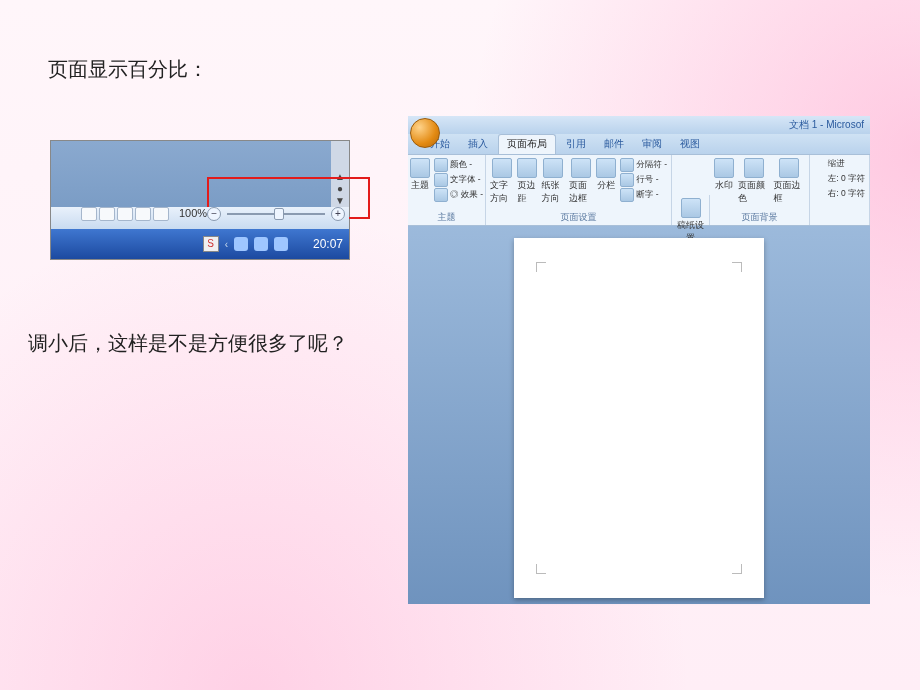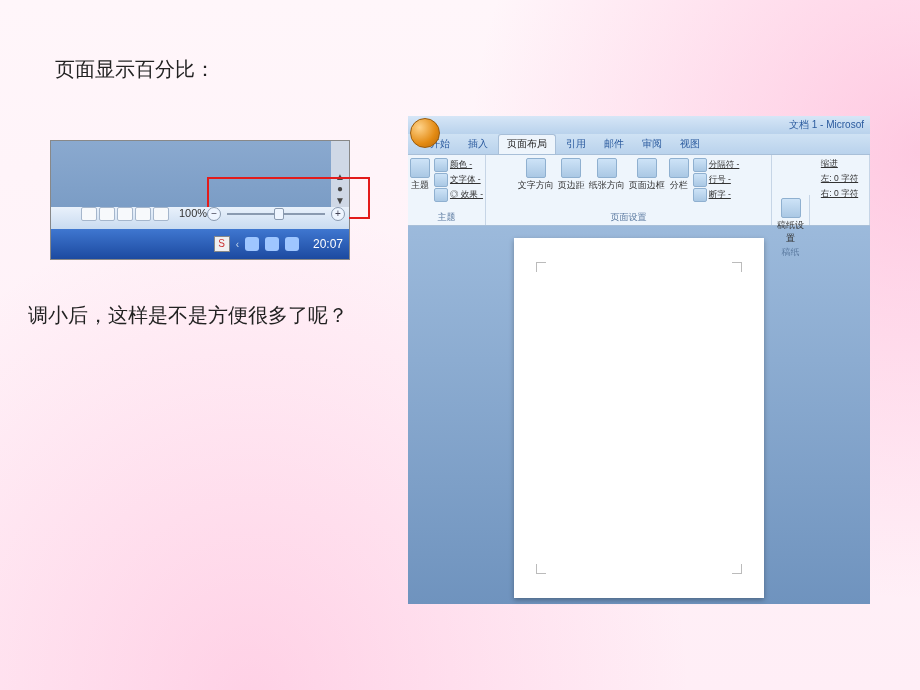--- a/index.html
+++ b/index.html
@@ -18,22 +18,22 @@
       radial-gradient(800px 900px at 250px 700px, rgba(255,120,180,.25) 0%, rgba(255,120,180,0) 55%),
       radial-gradient(900px 900px at 920px 150px, rgba(255,120,180,.35) 0%, rgba(255,120,180,0) 50%),
       linear-gradient(180deg, #fff6fa 0%, #ffeef6 100%);
   }
   .text-block {
     position: absolute;
     font-size: 20px;
     line-height: 1.5;
     color: #222;
   }
-  .t1 { left: 55px; top: 54px; width: 640px; }
-  .t2 { left: 28px; top: 300px; width: 350px; }
+  .t1 { left: 48px; top: 54px; width: 640px; }
+  .t2 { left: 28px; top: 328px; width: 350px; }
 
   
   .shot1 {
     position: absolute;
     left: 50px; top: 140px;
     width: 300px; height: 120px;
     background: linear-gradient(#8aa9cf, #6f93be);
     border: 1px solid #888;
   }
   .shot1 .scroll-col {
@@ -66,21 +66,21 @@
   .zoom-btn { width: 14px; height: 14px; border: 1px solid #8a9ab0; border-radius: 50%; background: #eef5ff; text-align: center; line-height: 12px; font-size: 10px; color: #445; }
   .taskbar {
     position: absolute; left: 0; right: 0; bottom: 0; height: 30px;
     background: linear-gradient(#3f77d0, #1c4aa0);
     display: flex; align-items: center; justify-content: flex-end;
     gap: 8px; padding-right: 6px;
   }
   .tray { display: flex; align-items: center; gap: 6px; }
   .tray-s { width: 16px; height: 16px; background: #f0f0f0; border: 1px solid #888; font-size: 10px; line-height: 14px; text-align: center; color: #c33; }
   .tray-ic { width: 14px; height: 14px; background: #9ec6ff; border-radius: 3px; }
-  .tray-clock { color: #fff; font-size: 12px; margin-left: 8px; }
+  .tray-clock { color: #fff; font-size: 12px; margin-left: 19px; }
 
   
   .shot2 {
     position: absolute;
     left: 408px; top: 116px;
     width: 462px; height: 488px;
     background: linear-gradient(#a9c5e4, #6f93be);
     display: flex; flex-direction: column;
     font-size: 10px; color: #333;
   }
@@ -118,21 +118,21 @@
   }
   .rgrp .row { display: flex; gap: 4px; align-items: flex-start; }
   .rlabel { font-size: 9px; color: #5b7aa0; text-align: center; padding-top: 1px; }
   .rbtn {
     display: flex; flex-direction: column; align-items: center; gap: 1px;
     font-size: 9px; color: #333; cursor: default;
   }
   .ric { width: 20px; height: 20px; background: linear-gradient(#cde3f7,#aac8e4); border: 1px solid #8fb0d0; border-radius: 2px; }
   .ric.sm { width: 14px; height: 14px; }
   .mini { display: flex; flex-direction: column; gap: 1px; font-size: 8.5px; color: #333; }
-  .mini div { display: flex; align-items: center; gap: 2px; white-space: nowrap; text-decoration: underline; }
+  .mini div { display: flex; align-items: center; gap: 2px; white-space: nowrap; }
   .page-area {
     flex: 1; display: flex; justify-content: center; padding-top: 12px;
   }
   .page {
     width: 250px; height: 360px;
     background: #fff;
     box-shadow: 0 2px 5px rgba(0,0,0,.3);
     position: relative;
   }
   .page .m { position: absolute; width: 10px; height: 10px; }
@@ -272,22 +272,39 @@
     </div>
 
     <div class="rgrp" style="width:38px;margin-top:40px;">
       <div class="rbtn">
           <div class="ric"></div>
           <span style="text-align:center;">稿纸设置</span>
         </div>
       <div class="rlabel">稿纸</div>
     </div>
 
-
-    <div class="rgrp" style="width:60px;">
+    <div class="rgrp" style="width:100px;">
+      <div class="row">
+        <div class="rbtn">
+            <div class="ric"></div>
+            <span>水印</span>
+          </div>
+        <div class="rbtn">
+            <div class="ric"></div>
+            <span>页面颜色</span>
+          </div>
+        <div class="rbtn">
+            <div class="ric"></div>
+            <span>页面边框</span>
+          </div>
+      </div>
+      <div class="rlabel">页面背景</div>
+    </div>
+
+    <div class="rgrp" style="width:60px;align-items:flex-end;">
       <div class="mini" style="gap:3px;">
         <div>缩进</div>
         <div>左: 0 字符</div>
         <div>右: 0 字符</div>
       </div>
       <div class="rlabel"></div>
     </div>
   </div>
 
   <div class="page-area">

